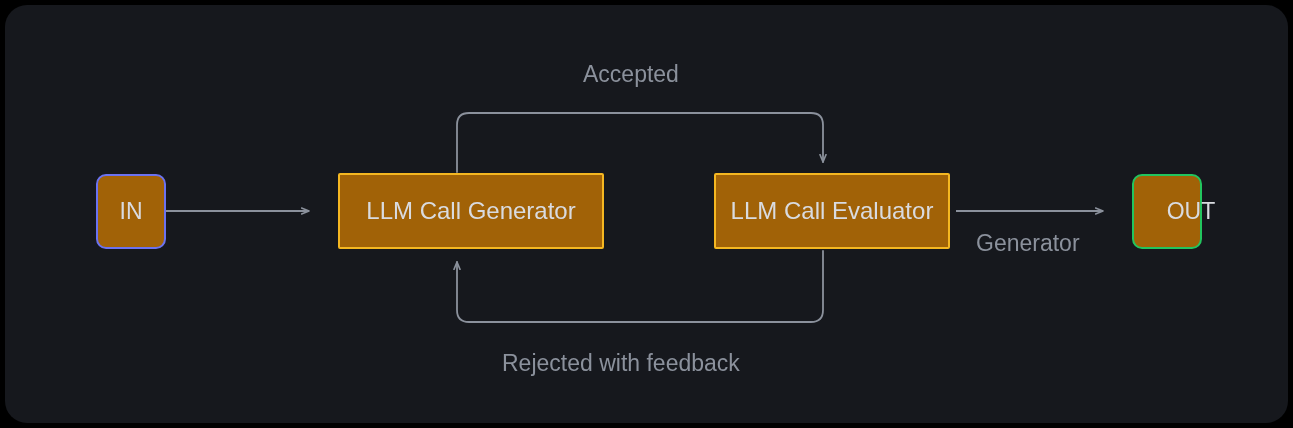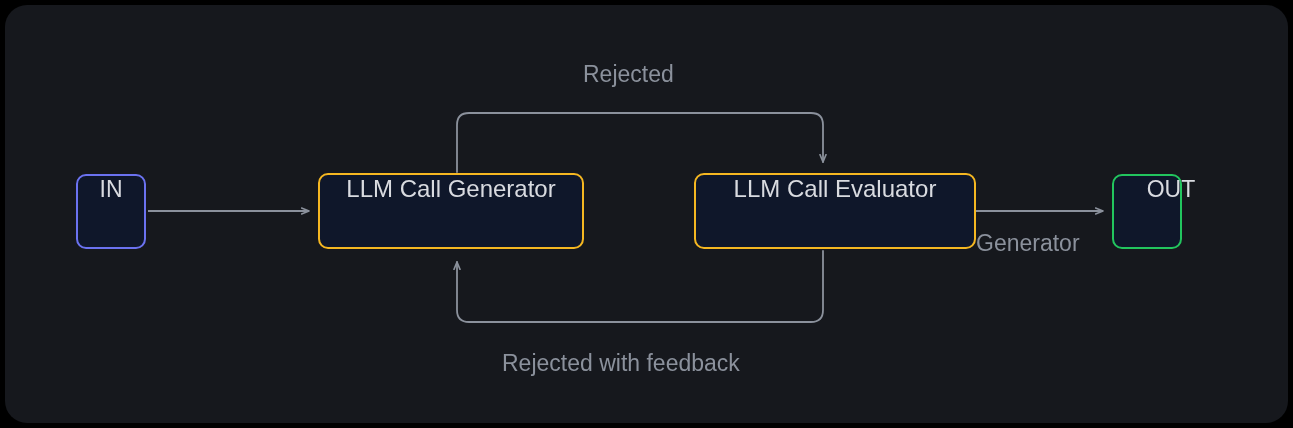--- a/index.html
+++ b/index.html
@@ -31,53 +31,54 @@
   .diagram-svg {
     position: absolute;
     left: 0;
     top: 0;
     width: 1293px;
     height: 428px;
   }
   .node {
     position: absolute;
     box-sizing: border-box;
-    background: #0f172a;
+    background: #a16207;
     display: flex;
-    align-items: flex-start;
+    align-items: center;
     justify-content: center;
     color: #d9dbe0;
+    margin-left: 20px;
   }
   .node-terminal {
     width: 70px;
     height: 75px;
     border-radius: 10px;
     border: 2px solid #6b72f0;
     font-size: 23px;
   }
   .node-terminal.out {
     border-color: #22c55e;
     padding-left: 48px;
   }
   .node-process {
     height: 76px;
-    border-radius: 10px;
+    border-radius: 2px;
     border: 2.5px solid #f5b721;
     font-size: 24px;
   }
   .edge-label {
     position: absolute;
     color: #8b919c;
     font-size: 23px;
     white-space: nowrap;
   }
   #node-in      { left: 76px;  top: 174px; }
   #node-out     { left: 1112px; top: 174px; }
   #node-gen     { left: 318px; top: 173px; width: 266px; }
-  #node-eval    { left: 694px; top: 173px; width: 282px; }
+  #node-eval    { left: 694px; top: 173px; width: 236px; }
   #label-solution { left: 583px; top: 61px; }
   #label-rejected { left: 502px; top: 350px; text-align: center; }
   #label-accepted { left: 976px; top: 230px; }
 </style>
 </head>
 <body>
 
 <div id="canvas">
 
   <div class="panel"></div>
@@ -115,19 +116,19 @@
   </div>
 
   <div id="node-eval" class="node node-process">
     <span>LLM Call Evaluator</span>
   </div>
 
   <div id="node-out" class="node node-terminal out">
     <span>OUT</span>
   </div>
 
-  <div id="label-solution" class="edge-label">Rejected</div>
+  <div id="label-solution" class="edge-label">Accepted</div>
 
   <div id="label-rejected" class="edge-label">Rejected with feedback</div>
 
   <div id="label-accepted" class="edge-label">Generator</div>
 
 </div>
 
 </body></html>

